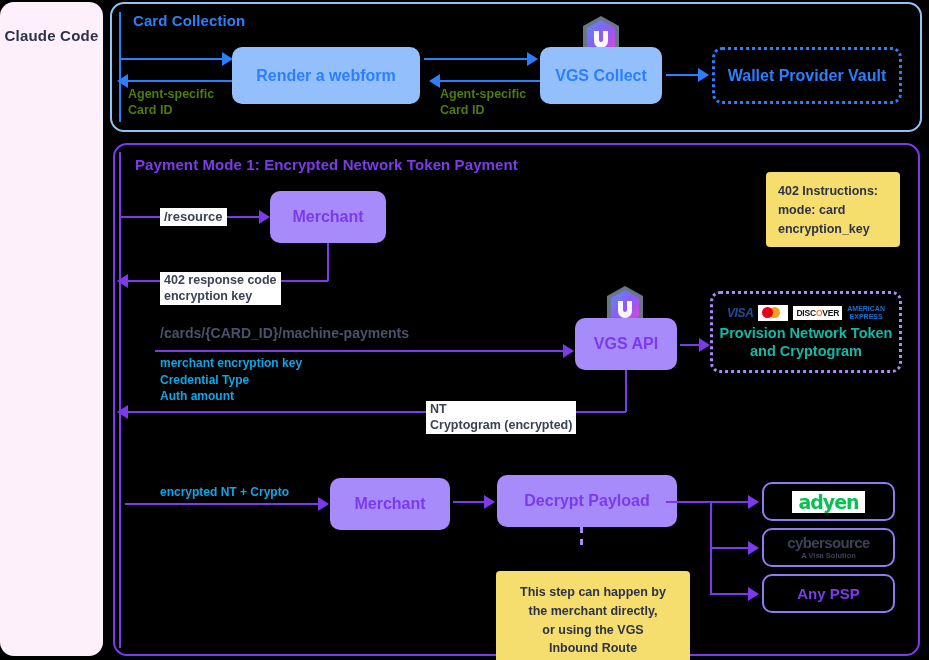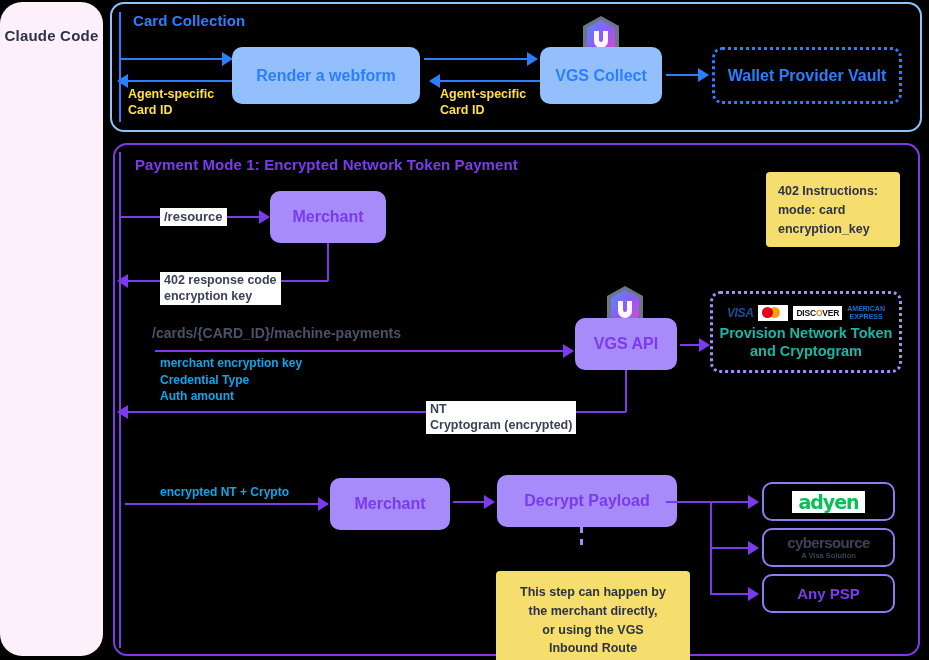--- a/index.html
+++ b/index.html
@@ -2,21 +2,21 @@
 <html><head>
 <meta charset="utf-8">
 <style>
   html,body{margin:0;padding:0;background:#000;}
   body{width:929px;height:660px;position:relative;overflow:hidden;
        font-family:"Liberation Sans", sans-serif;}
   .abs{position:absolute;box-sizing:border-box;}
 
   
   #agent-panel{left:0;top:2px;width:103px;height:654px;background:#FDF0FB;
-    border-radius:22px;display:flex;align-items:flex-start;justify-content:center;}
+    border-radius:14px;display:flex;align-items:flex-start;justify-content:center;}
   #agent-label{margin-top:24px;text-align:center;color:#2D3246;font-size:15px;
     font-weight:700;line-height:1.35;letter-spacing:.2px;}
 
   
   .frame{border-radius:14px;border-width:2px;border-style:solid;}
   #frame-card{left:110px;top:2px;width:812px;height:130px;border-color:#8FC2F5;}
   #frame-mode1{left:113px;top:143px;width:807px;height:513px;border-color:#7C3AED;}
   .frame-title{font-size:15px;font-weight:800;letter-spacing:.1px;}
   #title-card{left:133px;top:12px;color:#2B7FFF;}
   #title-mode1{left:135px;top:156px;color:#7C3AED;}
@@ -64,21 +64,21 @@
               border-right:11px solid #2B7FFF;}
   .arr-r-purple{border-top:7px solid transparent;border-bottom:7px solid transparent;
                 border-left:11px solid #7C3AED;}
   .arr-l-purple{border-top:7px solid transparent;border-bottom:7px solid transparent;
                 border-right:11px solid #7C3AED;}
 
   
   .edge-label{position:absolute;color:#3C4257;font-size:12.5px;font-weight:700;
               line-height:1.25;}
   .edge-label.onwhite{background:#fff;padding:1px 4px;}
-  .edge-label.dim{color:#fde047;font-weight:700;}
+  .edge-label.dim{color:#4d7c0f;font-weight:700;}
   .path-label{position:absolute;color:#4A5168;font-size:14px;font-weight:700;}
   .sub-label{position:absolute;color:#0ea5e9;font-size:12px;font-weight:700;line-height:1.38;}
 
   
   .note{position:absolute;background:#F5DE6E;border-radius:4px;color:#2D3246;
         font-size:12.5px;font-weight:700;line-height:1.5;}
   #note-402{left:766px;top:172px;width:134px;height:75px;padding:10px 12px;}
   #note-decrypt{left:496px;top:545px;width:194px;height:98px;padding:12px 10px;
                 text-align:center;margin-top:26px;}
   #dash-note{left:580px;top:527px;width:0;height:18px;border-left:3px dashed #A78BFA;}
@@ -177,21 +177,21 @@
 <div class="arrow arr-l-purple abs" style="left:117px;top:274px;"></div>
 <div class="edge-label onwhite abs" style="left:160px;top:272px;white-space:pre-line;">402 response code
 encryption key</div>
 
 <div class="note abs" id="note-402">
   <span style="white-space:pre-line;">402 Instructions:
 mode: card
 encryption_key</span>
 </div>
 
-<div class="path-label abs" style="left:152px;top:325px;">/cards/{CARD_ID}/machine-payments</div>
+<div class="path-label abs" style="left:160px;top:325px;">/cards/{CARD_ID}/machine-payments</div>
 <div class="ln h-purple abs" style="left:155px;top:350px;width:410px;"></div>
 <div class="arrow arr-r-purple abs" style="left:563px;top:344px;"></div>
 <div class="sub-label abs" style="left:160px;top:355px;white-space:pre-line;">merchant encryption key
 Credential Type
 Auth amount</div>
 
 <div class="hexwrap" id="logo-api">
   <svg width="44" height="48" viewBox="0 0 44 48">
     <defs>
       <linearGradient id="g2" x1="0" y1="0" x2="1" y2="1">

